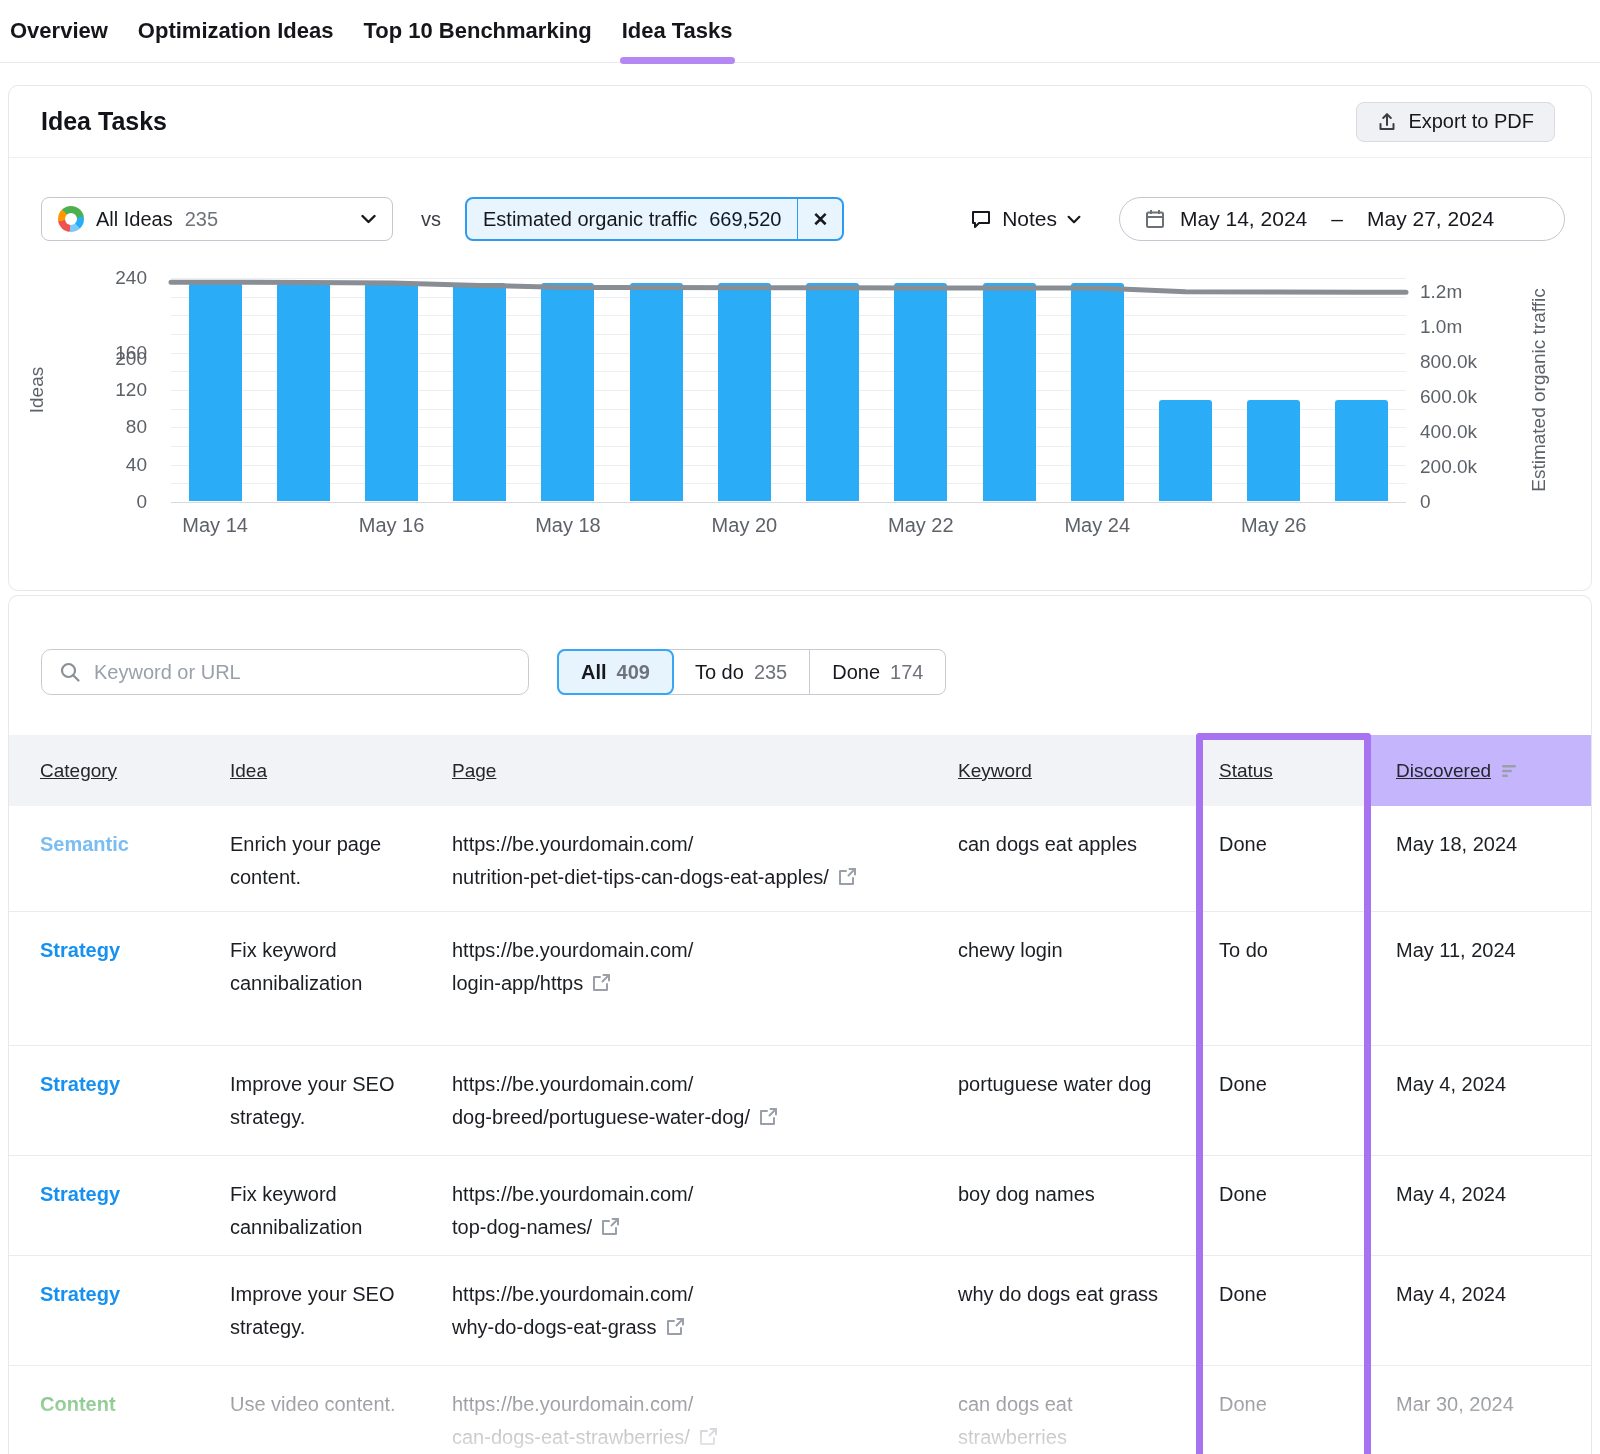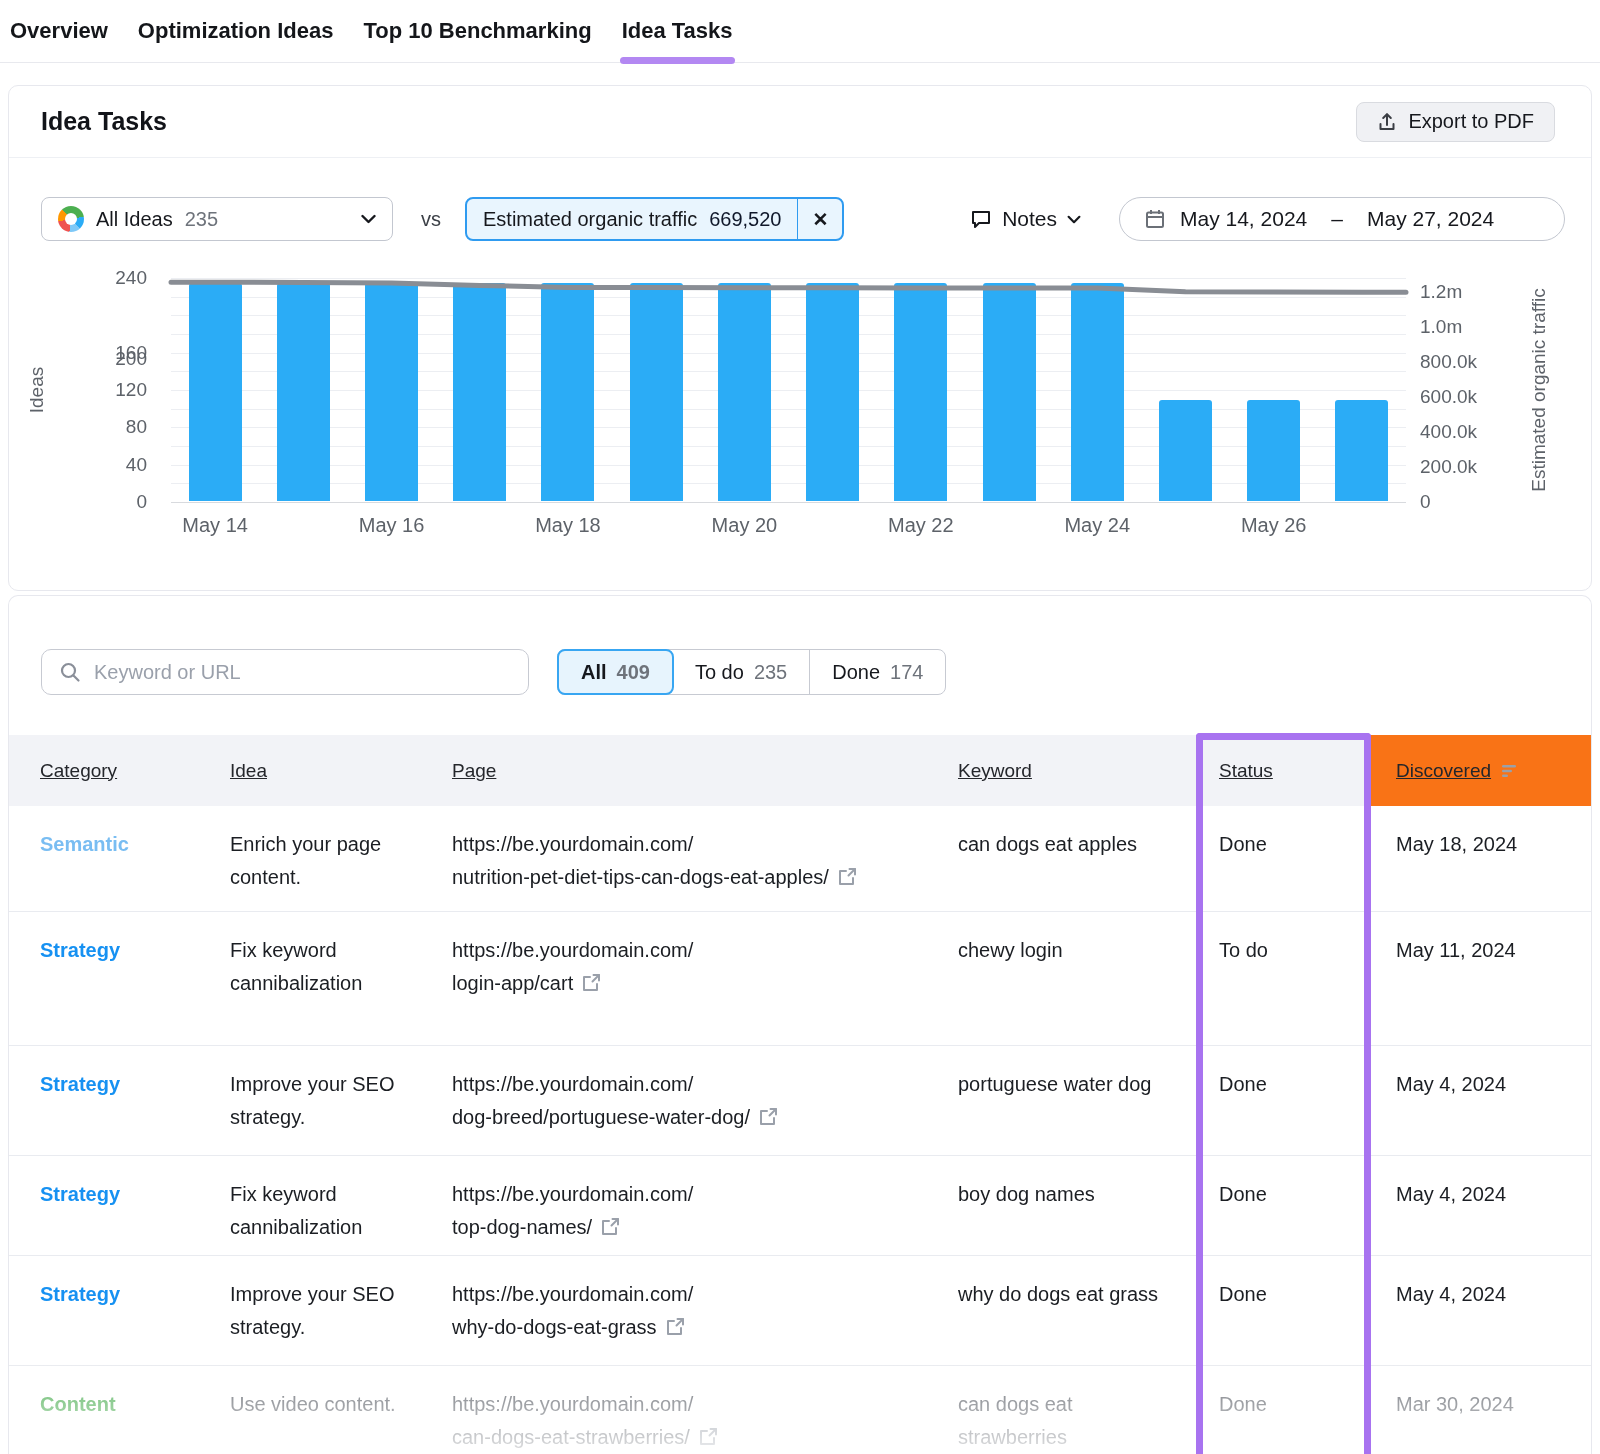--- a/index.html
+++ b/index.html
@@ -131,21 +131,21 @@
   .thead, .trow {
     display:grid;
     grid-template-columns:221px 222px 506px 237px 173px 1fr;
   }
   .thead { height:71px; background:#f2f3f7; align-items:center; font-size:19px; color:#24262b; }
   .thead .hcell { padding-right:16px;text-decoration:underline; }
   .hcell.c-category { padding-left:31px; }
   .hcell.c-idea, .tcell.c-idea { }
   .hcell.c-status, .tcell.c-status { padding-left:24px; }
   .hcell.c-discovered {
-    background:#f97316; height:71px; display:flex; align-items:center; gap:10px; padding-left:28px; cursor:pointer;
+    background:#c4b5fd; height:71px; display:flex; align-items:center; gap:10px; padding-left:28px; cursor:pointer;
   }
   .trow { border-top:1px solid #e9ebf0; align-items:start; }
   .trow:first-of-type { border-top:none; }
   .tcell { padding-top:22px; font-size:20px; line-height:33px; color:#1b1e23; padding-right:16px; }
   .tcell.c-category { padding-left:31px; font-weight:600; }
   .tcell.c-category span { cursor:pointer; }
   .tcell.c-page .ext {
     display:inline-block; vertical-align:-3px; margin-left:8px; color:#9aa0aa; cursor:pointer;
   }
   .tcell.c-discovered { padding-left:28px; }
@@ -359,21 +359,21 @@
                 <path d="M11.5 8.5L18 2"></path>
                 <path d="M12.5 2H18v5.5"></path>
               </svg></span></div>
           <div class="tcell c-keyword">can dogs eat apples</div>
           <div class="tcell c-status">Done</div>
           <div class="tcell c-discovered">May 18, 2024</div>
         </div>
         <div class="trow" style="min-height: 134px;">
           <div class="tcell c-category"><span style="color: rgb(22, 145, 242);">Strategy</span></div>
           <div class="tcell c-idea">Fix keyword cannibalization</div>
-          <div class="tcell c-page"><span>https://be.yourdomain.com/</span><br><span>login-app/cart</span><span class="ext"><svg width="20" height="20" viewBox="0 0 20 20" fill="none" stroke="currentColor" stroke-width="2" stroke-linecap="round" stroke-linejoin="round">
+          <div class="tcell c-page"><span>https://be.yourdomain.com/</span><br><span>login-app/https</span><span class="ext"><svg width="20" height="20" viewBox="0 0 20 20" fill="none" stroke="currentColor" stroke-width="2" stroke-linecap="round" stroke-linejoin="round">
                 <path d="M16 11v6H3V4h6"></path>
                 <path d="M11.5 8.5L18 2"></path>
                 <path d="M12.5 2H18v5.5"></path>
               </svg></span></div>
           <div class="tcell c-keyword">chewy login</div>
           <div class="tcell c-status">To do</div>
           <div class="tcell c-discovered">May 11, 2024</div>
         </div>
         <div class="trow" style="min-height: 110px;">
           <div class="tcell c-category"><span style="color: rgb(22, 145, 242);">Strategy</span></div>

